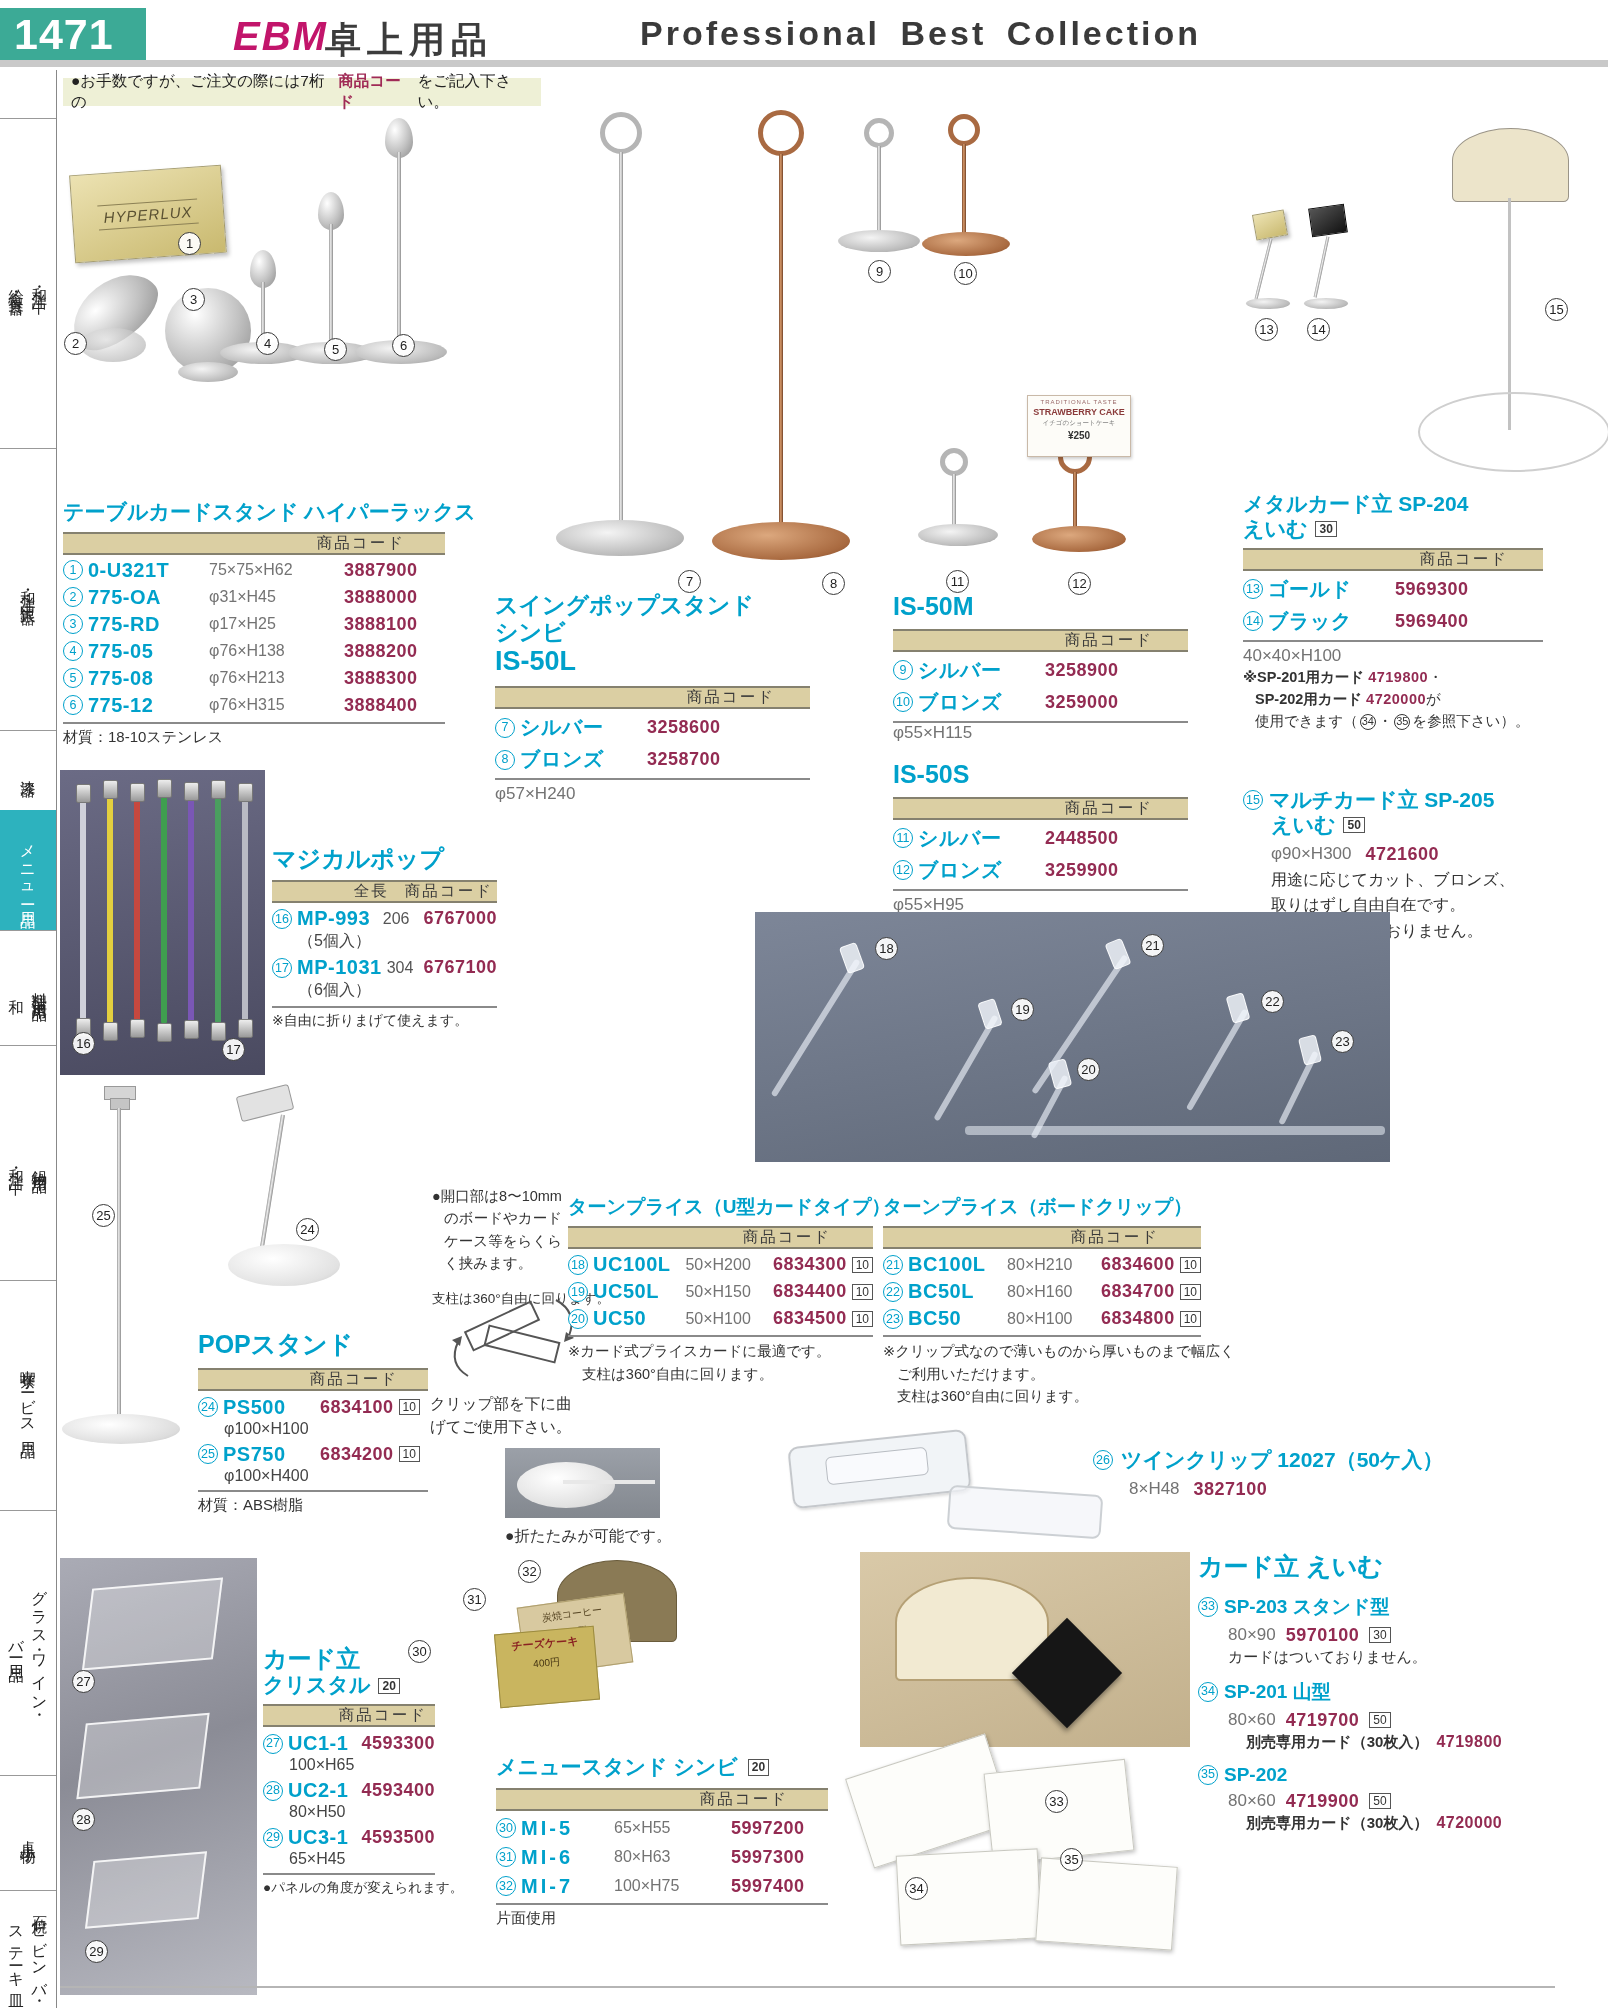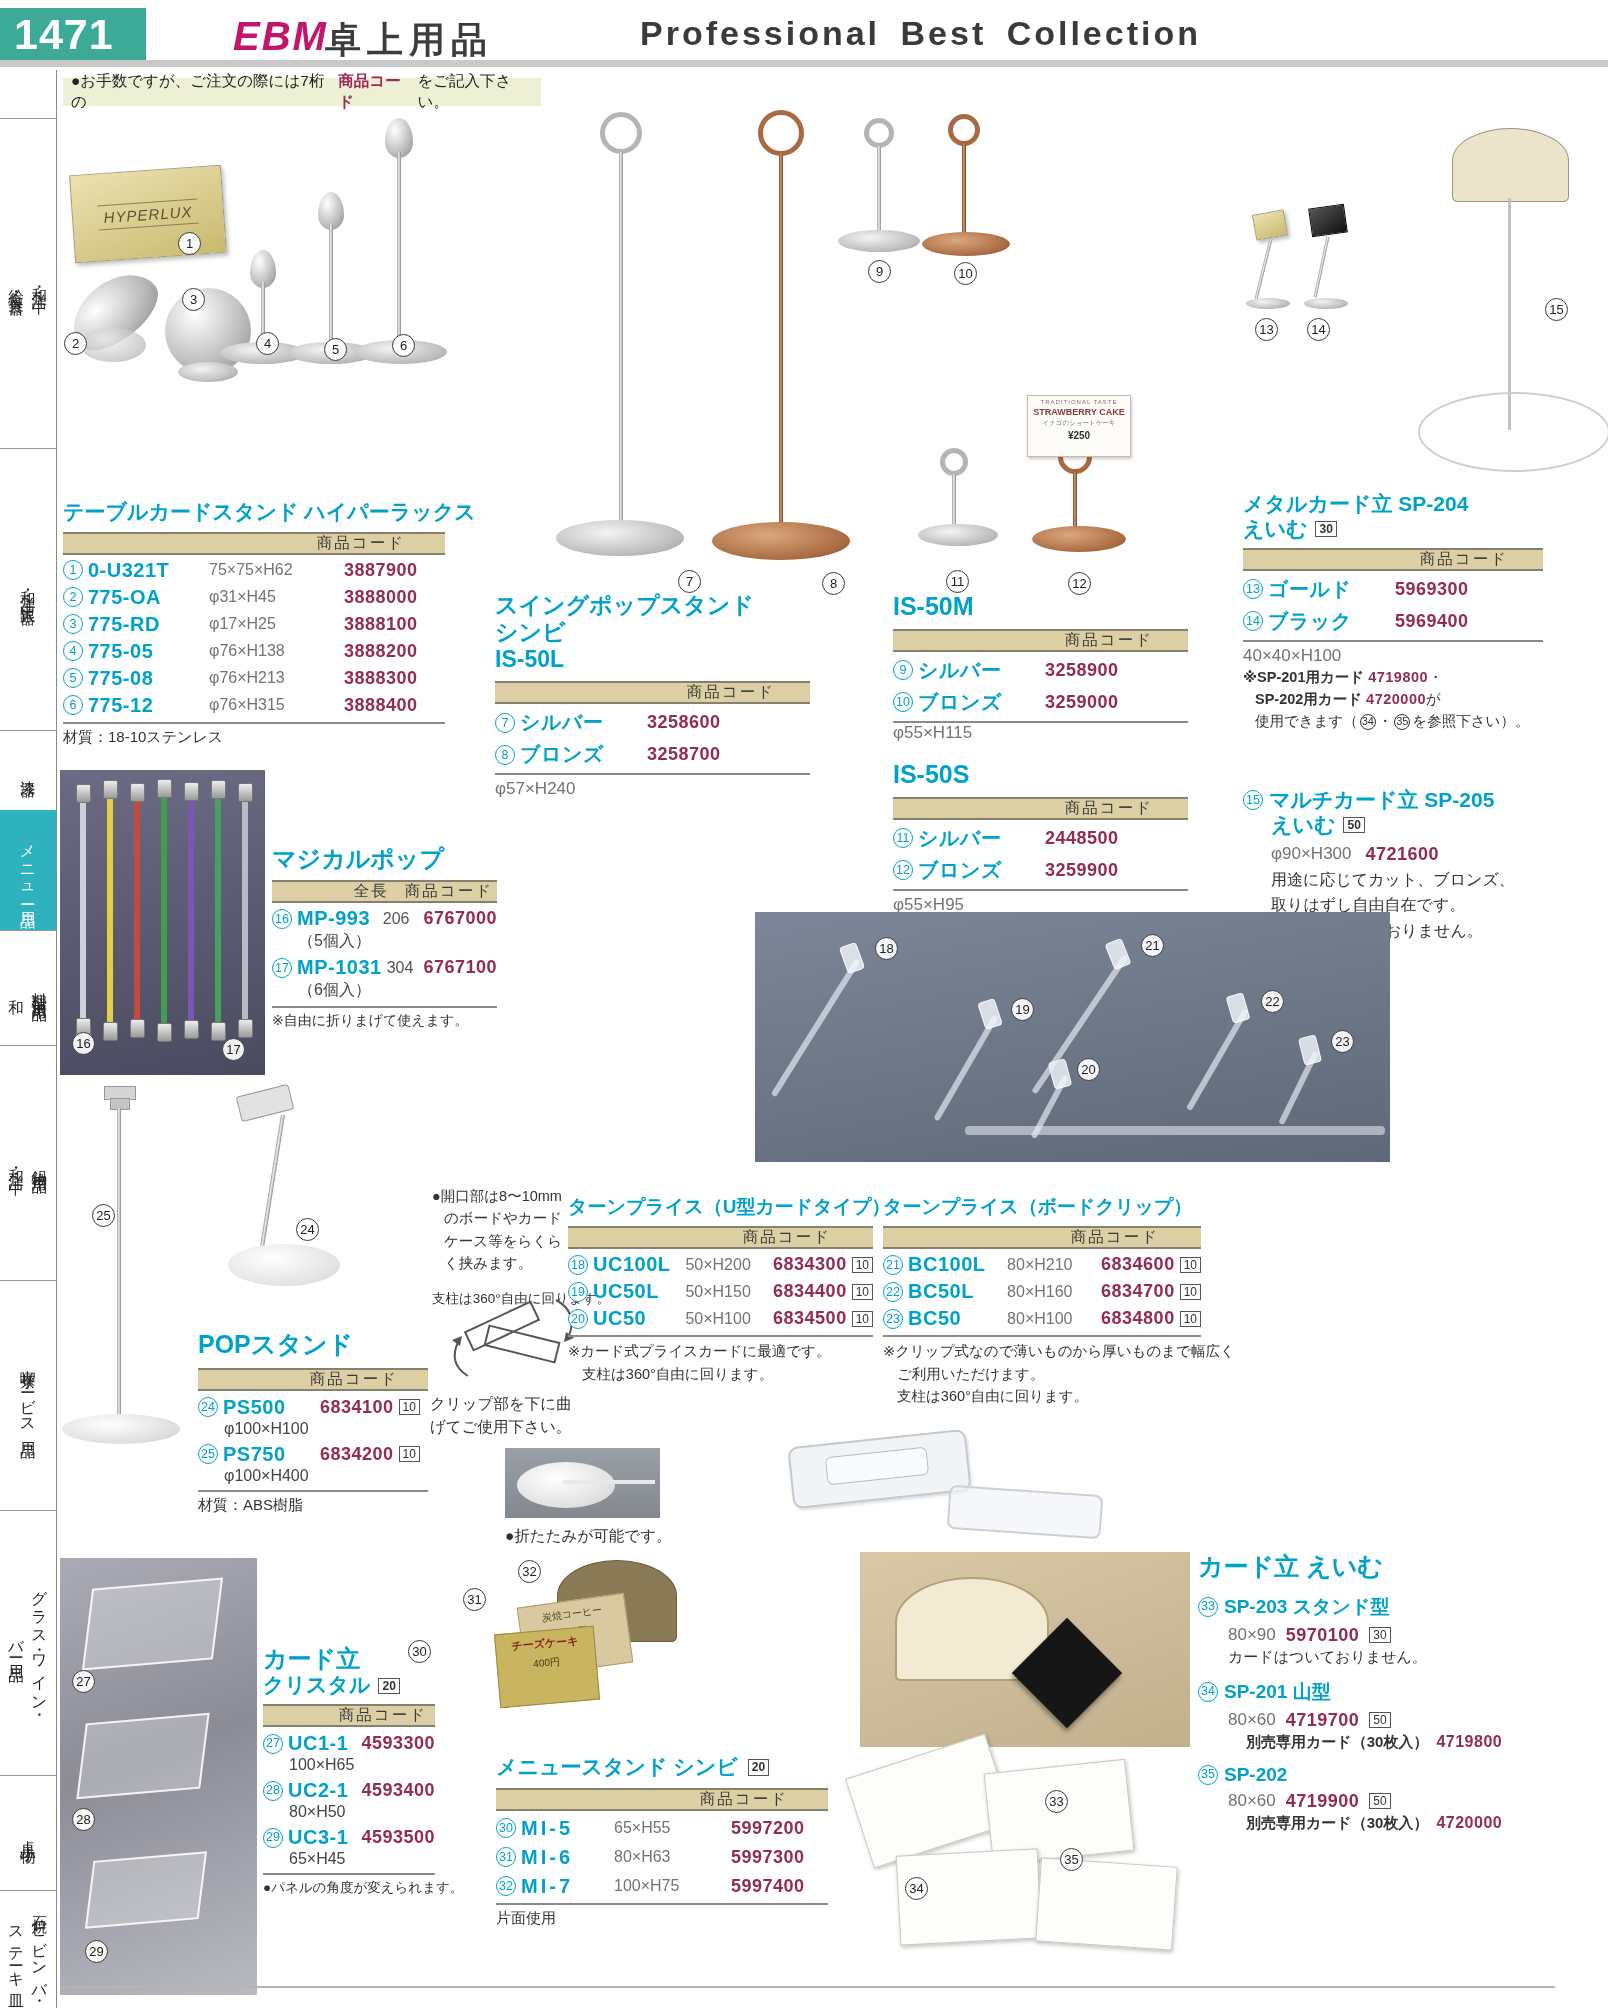--- a/index.html
+++ b/index.html
@@ -219,21 +219,21 @@
     <span class="plabel" style="left:822px;top:572px">8</span>
     <span class="plabel" style="left:868px;top:260px">9</span>
     <span class="plabel" style="left:954px;top:262px">10</span>
     <span class="plabel" style="left:946px;top:570px">11</span>
     <span class="plabel" style="left:1068px;top:572px">12</span>
   </div>
 
   <div class="tblk t-swing" style="left:495px;top:592px;width:315px">
     <div class="ttl" style="font-size:23px">スイングポップスタンド</div>
     <div class="ttl" style="font-size:23px">シンビ</div>
-    <div class="ttl" style="font-size:23px">IS-50L</div>
+    <div class="ttl" style="font-size:27px">IS-50L</div>
     <div class="thead" style="margin-top:8px;padding-right:35px">
         <span>商品コード</span>
       </div>
     <div>
 
         <div class="row">
           <span class="cn">7</span>
           <span class="model">シルバー</span>
           <span class="code">3258600</span>
         </div>
@@ -586,20 +586,30 @@
       </div>
     <div class="sep"></div>
     <div class="fnote">材質：ABS樹脂</div>
   </div>
 
   <div>
     <div class="abs" style="left:790px;top:1438px;width:175px;height:58px;border:2px solid #c5c8cc;background:rgba(238,241,245,.8);border-radius:10px;transform:rotate(-6deg);box-shadow:1px 2px 3px rgba(0,0,0,.15)"></div>
     <div class="abs" style="left:826px;top:1452px;width:100px;height:26px;border:1px solid #b8bcc2;background:rgba(250,251,253,.9);border-radius:6px;transform:rotate(-6deg)"></div>
     <div class="abs" style="left:948px;top:1490px;width:150px;height:40px;border:2px solid #ccd0d4;background:rgba(242,244,248,.7);border-radius:8px;transform:rotate(4deg)"></div>
   </div>
+  <div class="tblk" style="left:1093px;top:1448px;width:460px">
+    <div class="ttl" style="font-size:21px;display:flex;align-items:center;gap:8px;white-space:nowrap">
+      <span class="cn">26</span>
+      <span>ツインクリップ 12027（50ケ入）</span>
+    </div>
+    <div style="margin:6px 0 0 36px;display:flex;gap:14px;align-items:center">
+      <span class="dim" style="font-size:17px">8×H48</span>
+      <span class="code">3827100</span>
+    </div>
+  </div>
 
   <div class="photoblock" style="left:60px;top:1558px;width:197px;height:437px;background:linear-gradient(160deg,#aaabb5,#8b8c96 45%,#b8b9c1)">
     <div class="ccard" style="left:28px;top:25px;width:125px;height:78px;transform:skewX(-12deg) rotate(-5deg)"></div>
     <div class="ccard" style="left:22px;top:160px;width:118px;height:72px;transform:skewX(-12deg) rotate(-5deg)"></div>
     <div class="ccard" style="left:30px;top:298px;width:108px;height:64px;transform:skewX(-12deg) rotate(-5deg)"></div>
     <span class="plabel" style="left:12px;top:112px">27</span>
     <span class="plabel" style="left:12px;top:250px">28</span>
     <span class="plabel" style="left:25px;top:382px">29</span>
   </div>
 

